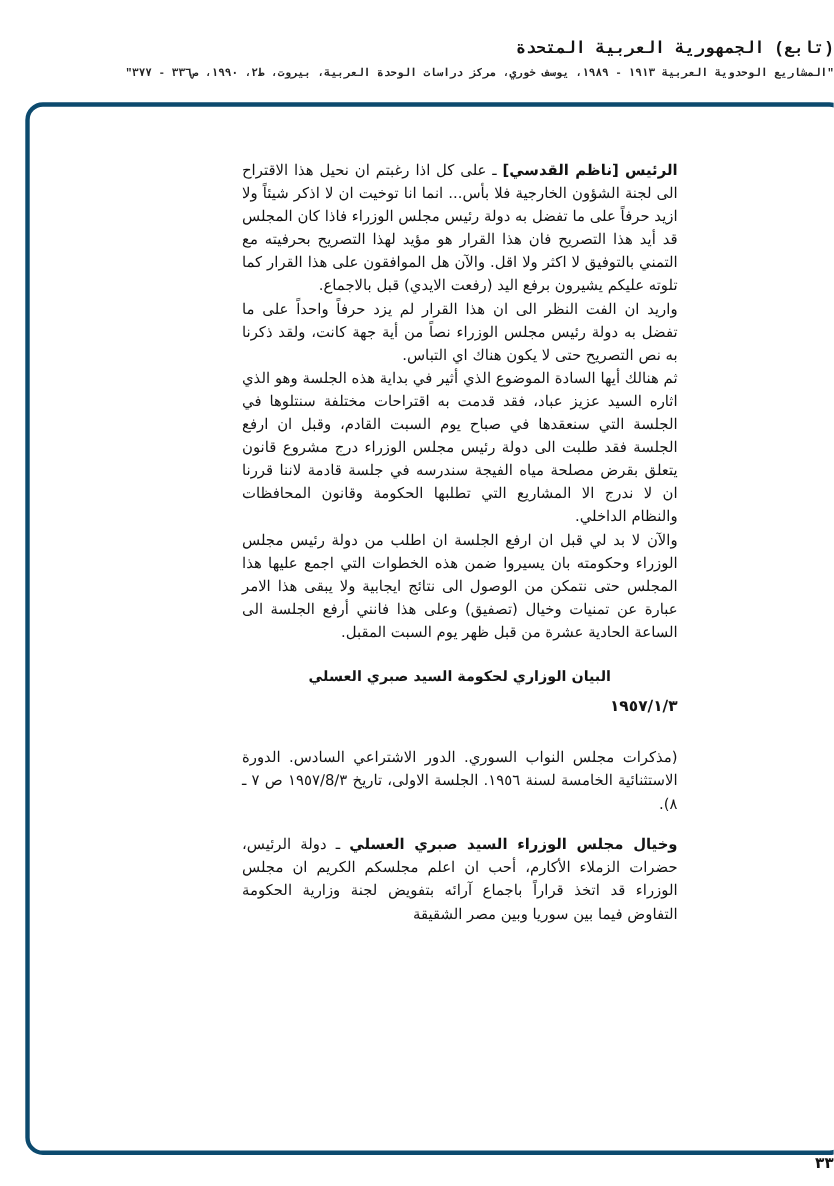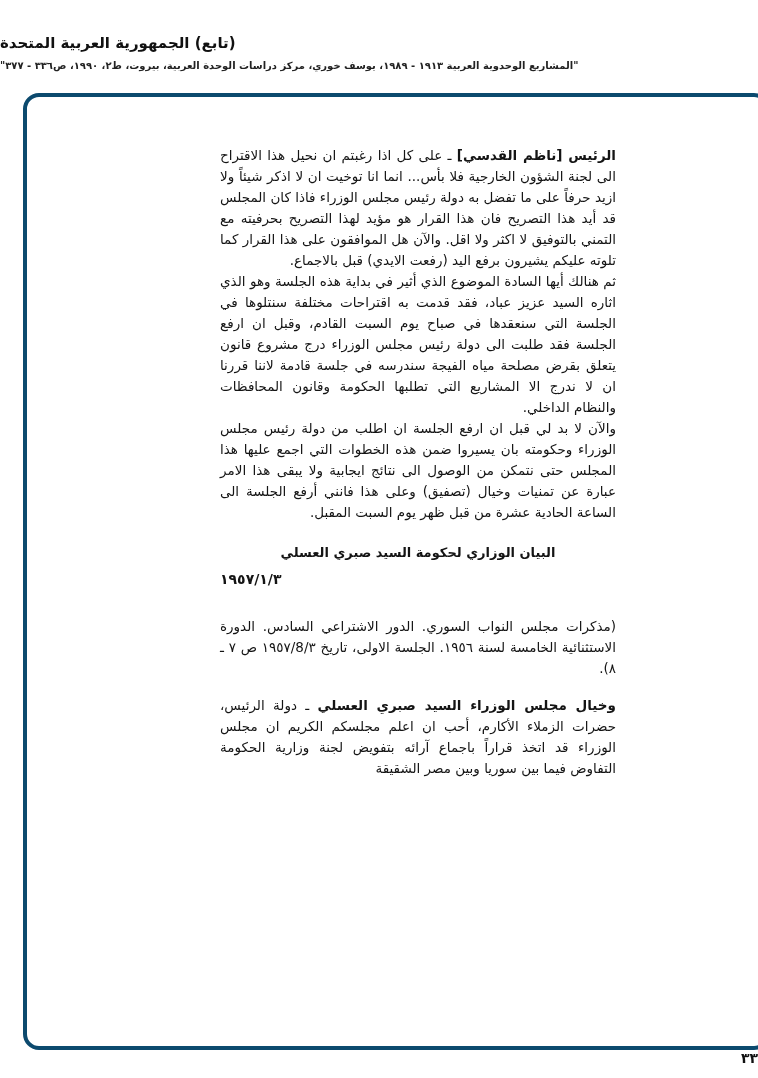--- a/index.html
+++ b/index.html
@@ -14,22 +14,23 @@
     background: #ffffff;
     font-family: "DejaVu Sans", sans-serif;
     color: #111111;
     overflow: hidden;
   }
   .header {
     position: absolute;
     top: 34px;
     left: 0;
     width: 100%;
-    text-align: left;
+    text-align: right;
     direction: rtl;
+    font-family: Liberation Mono, monospace;
   }
   .header-title {
     font-size: 15px;
     font-weight: bold;
     letter-spacing: 0.2px;
   }
   .header-citation {
     margin-top: 8px;
     font-size: 10px;
     font-weight: bold;
@@ -69,21 +70,21 @@
     font-weight: bold;
   }
   .section-title {
     font-size: 13px;
     line-height: 24px;
   }
   .section-date {
     margin-top: 4px;
     font-size: 14px;
     font-weight: bold;
-    text-align: left;
+    text-align: right;
   }
   .source-note {
     margin-top: 26px !important;
   }
   .closing {
     margin-top: 16px !important;
   }
   .page-number {
     position: absolute;
     bottom: 12px;
@@ -103,20 +104,21 @@
   <div class="header">
     <div class="header-title">(تابع) الجمهورية العربية المتحدة</div>
     <div class="header-citation">"المشاريع الوحدوية العربية ١٩١٣ - ١٩٨٩، يوسف خوري، مركز دراسات الوحدة العربية، بيروت، ط٢، ١٩٩٠، ص٣٣٦ - ٣٧٧"</div>
   </div>
 
   <div class="green-box">
     <div class="text-column">
 
       <p><span class="lead">الرئيس [ناظم القدسي]</span><span> ـ على كل اذا رغبتم ان نحيل هذا الاقتراح الى لجنة الشؤون الخارجية فلا بأس... انما انا توخيت ان لا اذكر شيئاً ولا ازيد حرفاً على ما تفضل به دولة رئيس مجلس الوزراء فاذا كان المجلس قد أيد هذا التصريح فان هذا القرار هو مؤيد لهذا التصريح بحرفيته مع التمني بالتوفيق لا اكثر ولا اقل. والآن هل الموافقون على هذا القرار كما تلوته عليكم يشيرون برفع اليد (رفعت الايدي) قبل بالاجماع.</span></p>
 
+      <p><span>واريد ان الفت النظر الى ان هذا القرار لم يزد حرفاً واحداً على ما تفضل به دولة رئيس مجلس الوزراء نصاً من أية جهة كانت، ولقد ذكرنا به نص التصريح حتى لا يكون هناك اي التباس.</span></p>
 
       <p><span>ثم هنالك أيها السادة الموضوع الذي أثير في بداية هذه الجلسة وهو الذي اثاره السيد عزيز عباد، فقد قدمت به اقتراحات مختلفة سنتلوها في الجلسة التي سنعقدها في صباح يوم السبت القادم، وقبل ان ارفع الجلسة فقد طلبت الى دولة رئيس مجلس الوزراء درج مشروع قانون يتعلق بقرض مصلحة مياه الفيجة سندرسه في جلسة قادمة لاننا قررنا ان لا ندرج الا المشاريع التي تطلبها الحكومة وقانون المحافظات والنظام الداخلي.</span></p>
 
       <p><span>والآن لا بد لي قبل ان ارفع الجلسة ان اطلب من دولة رئيس مجلس الوزراء وحكومته بان يسيروا ضمن هذه الخطوات التي اجمع عليها هذا المجلس حتى نتمكن من الوصول الى نتائج ايجابية ولا يبقى هذا الامر عبارة عن تمنيات وخيال (تصفيق) وعلى هذا فانني أرفع الجلسة الى الساعة الحادية عشرة من قبل ظهر يوم السبت المقبل.</span></p>
 
       <div class="section-heading">
         <div class="section-title">البيان الوزاري لحكومة السيد صبري العسلي</div>
         <div class="section-date">١٩٥٧/١/٣</div>
       </div>
 

